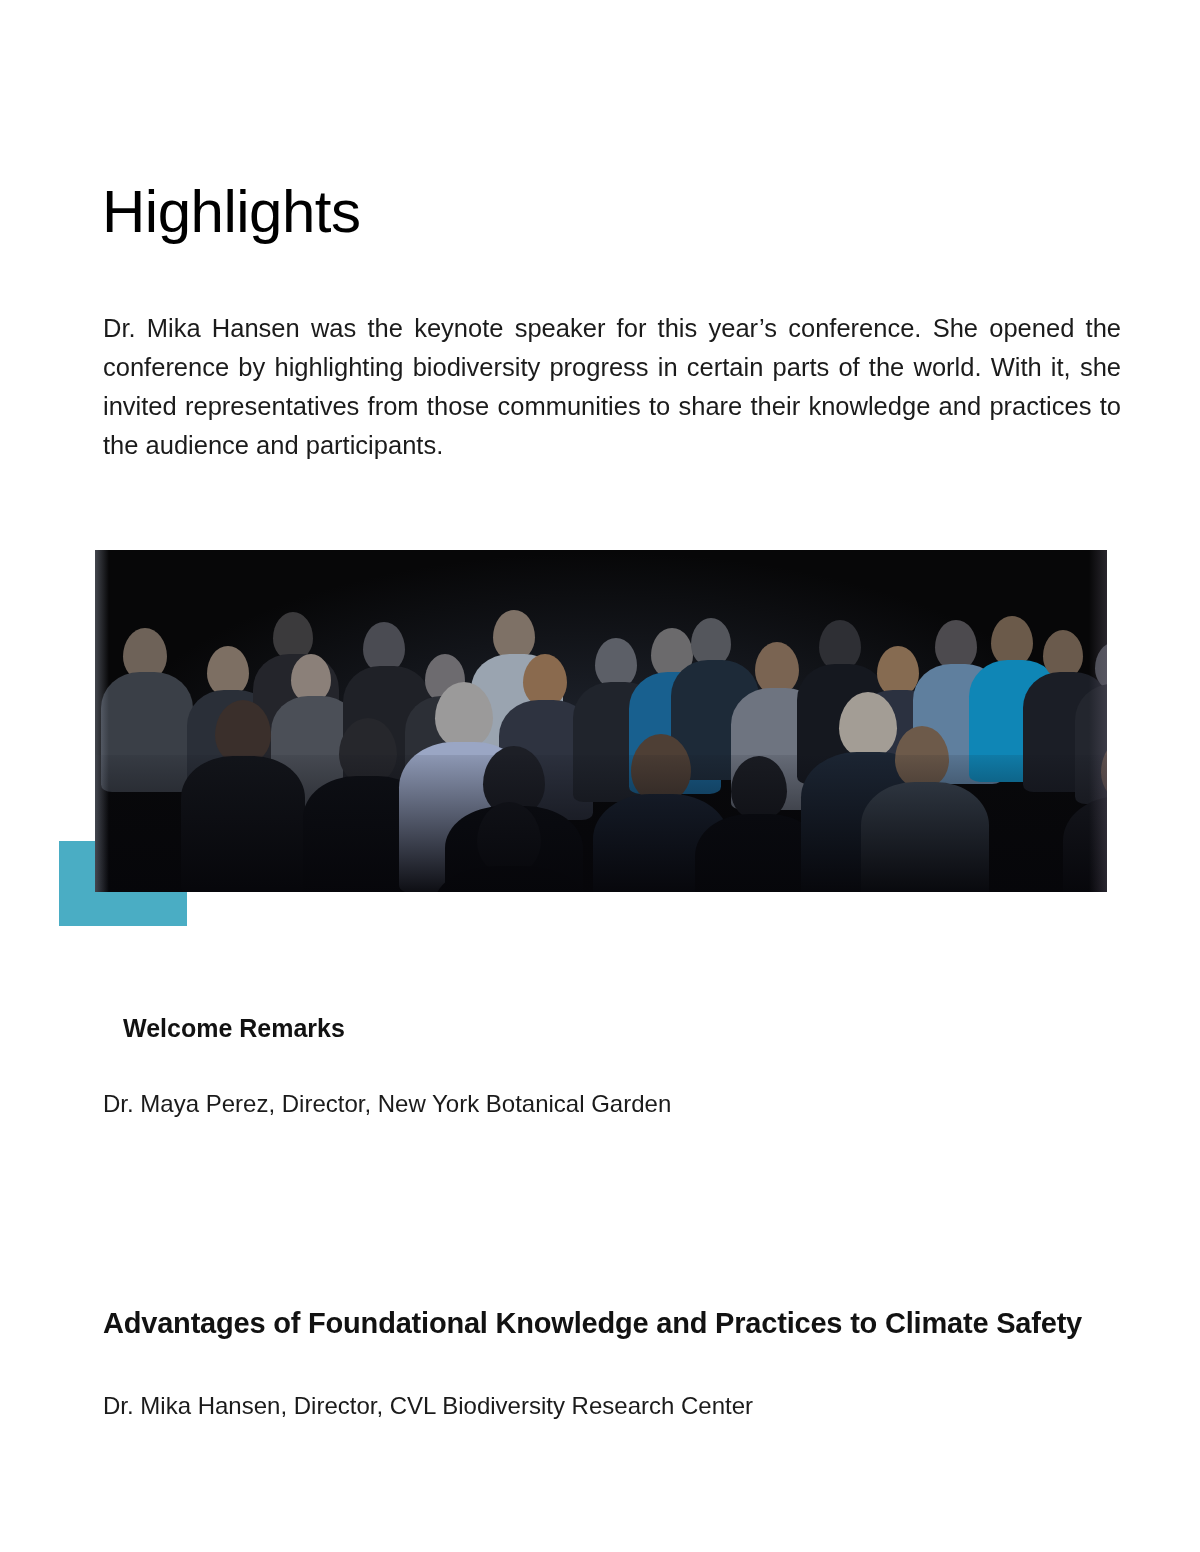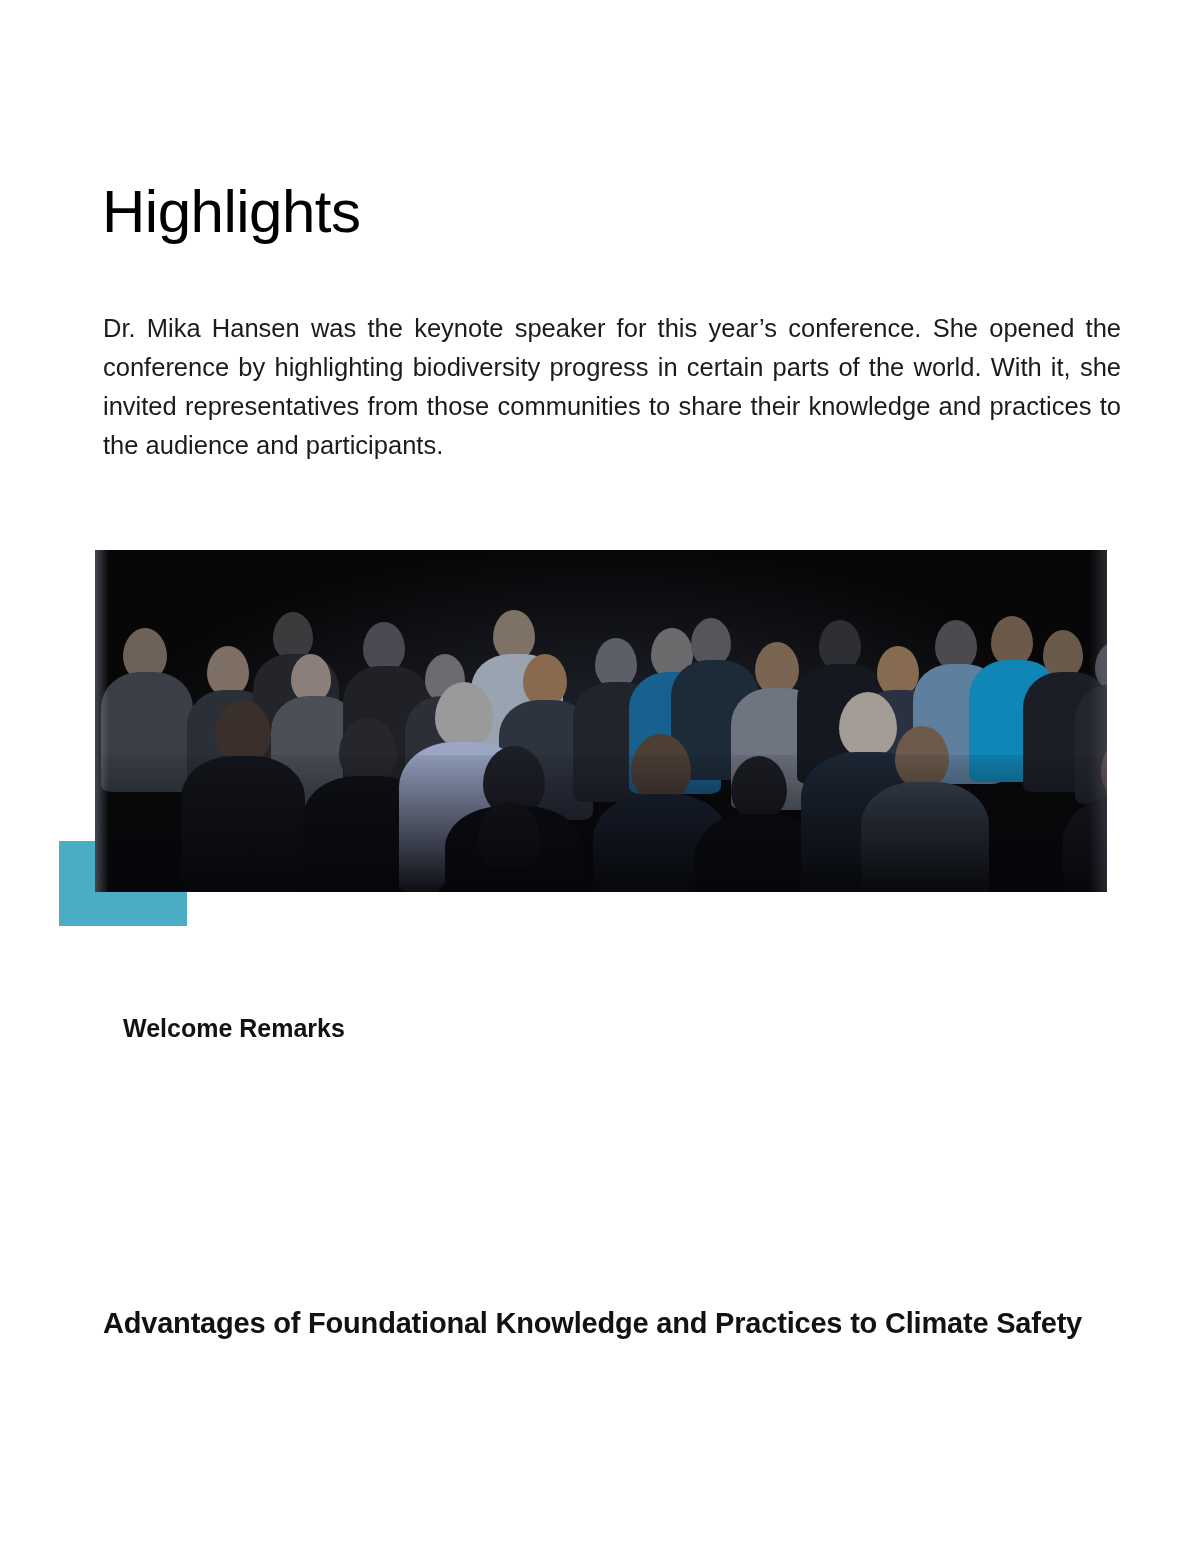--- a/index.html
+++ b/index.html
@@ -231,18 +231,20 @@
       <div class="body" style="left:340px; top:316px; width:150px; height:120px; background:#0a0b10;"></div>
 
       <div class="floor"></div>
       <div class="edge-light"></div>
       <div class="right-fade"></div>
     </div>
   </div>
 
   <div id="welcome-heading" class="block-heading-sm">Welcome Remarks</div>
 
+  <div id="welcome-text" class="block-text">Dr. Maya Perez, Director, New York Botanical Garden</div>
 
 
   <div id="keynote-title" class="block-subheading">Advantages of Foundational Knowledge and Practices to Climate Safety</div>
 
+  <div id="keynote-speaker" class="block-text">Dr. Mika Hansen, Director, CVL Biodiversity Research Center</div>
 
 </div>
 
 </body></html>

